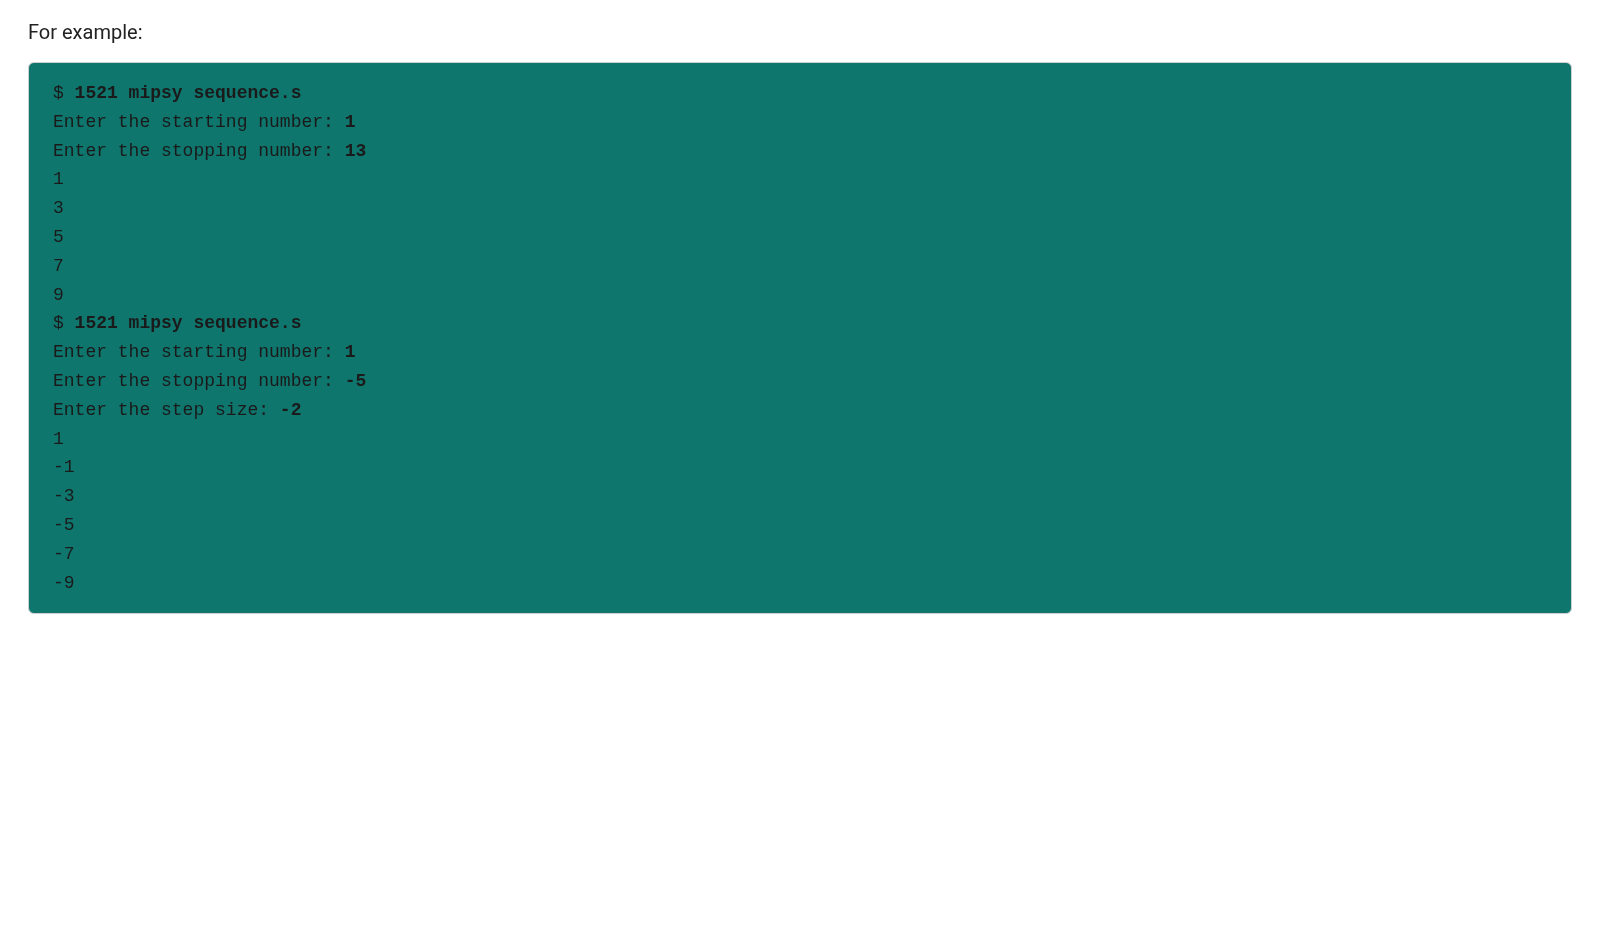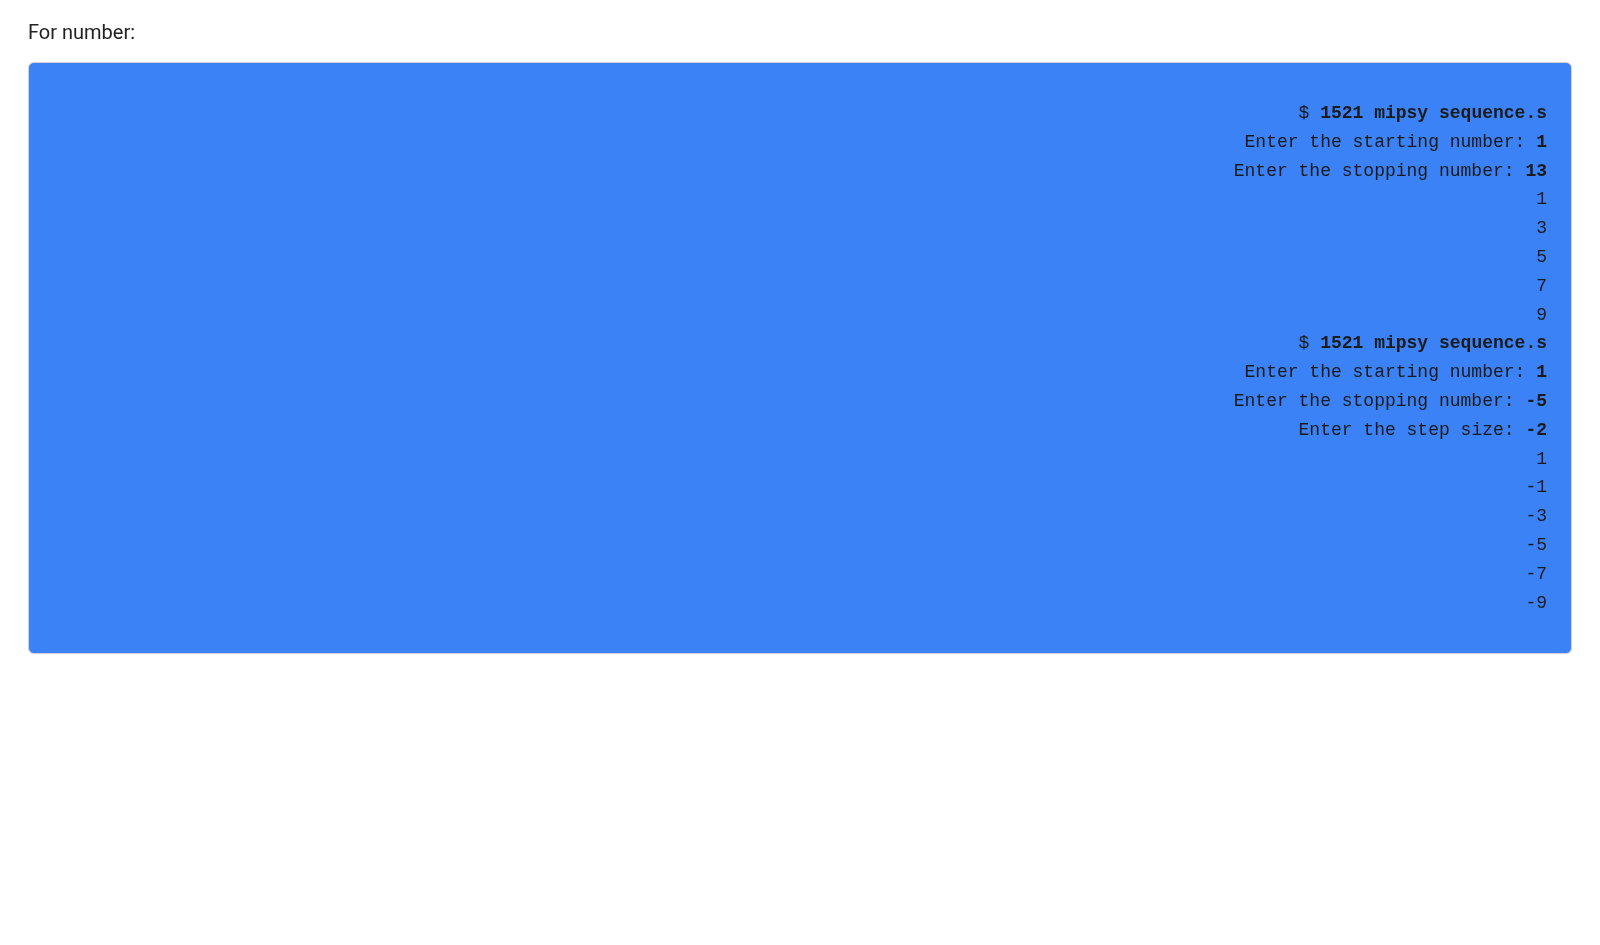--- a/index.html
+++ b/index.html
@@ -20,38 +20,37 @@
 
     .page-intro {
       margin-bottom: 18px;
       font-size: 20px;
       color: #222;
     }
 
     .code-block {
       border: 1px solid #d0d0d0;
       border-radius: 6px;
-      padding: 36px 24px;
-      background-color: #3b82f6;
+      padding: 16px 24px;
+      background-color: #0f766e;
       font-family: 'Courier New', Courier, monospace;
       font-size: 18px;
       line-height: 1.6;
       color: #1a1a1a;
-      text-align: right;
     }
 
     .code-line {
       display: block;
       white-space: pre;
     }
   </style>
 </head>
 <body>
 
-<p class="page-intro">For number:</p>
+<p class="page-intro">For example:</p>
 
 <div class="code-block" id="code-container">
 <span class="code-line">$ <strong>1521 mipsy sequence.s</strong></span>
     <span class="code-line">Enter the starting number: <strong>1</strong></span>
     <span class="code-line">Enter the stopping number: <strong>13</strong></span>
     <span class="code-line">1</span>
     <span class="code-line">3</span>
     <span class="code-line">5</span>
     <span class="code-line">7</span>
     <span class="code-line">9</span>

